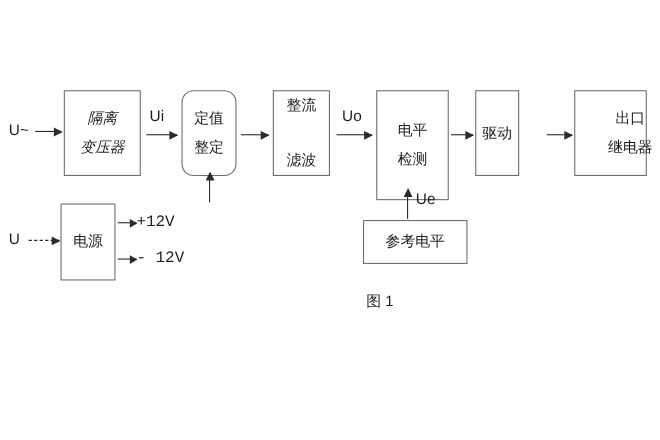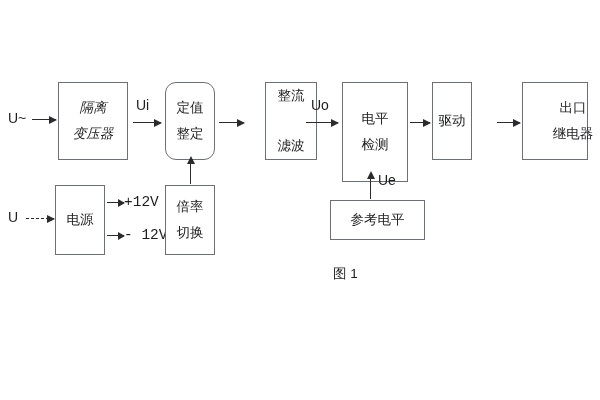--- a/index.html
+++ b/index.html
@@ -116,21 +116,21 @@
   <div class="sig-label" style="left:136px; top:97px;">Ui</div>
   <div class="harrow" style="left:133px; top:122px; width:28px;"></div>
 
   <div class="block" style="left:165px; top:82px; width:50px; height:78px;border-radius:11px;">
     <span class="ln">定值</span>
     <span class="ln">整定</span>
   </div>
 
   <div class="harrow" style="left:219px; top:122px; width:25px;"></div>
 
-  <div class="block" style="left:265px; top:82px; width:52px; height:78px;gap:24px;">
+  <div class="block" style="left:248px; top:82px; width:52px; height:78px;gap:24px;">
     <span class="ln">整流</span>
     <span class="ln">滤波</span>
   </div>
 
   <div class="sig-label" style="left:311px; top:97px;">Uo</div>
   <div class="harrow" style="left:306px; top:122px; width:32px;"></div>
 
   <div class="block" style="left:342px; top:82px; width:66px; height:100px;">
     <span class="ln">电平</span>
     <span class="ln">检测</span>
@@ -155,24 +155,20 @@
   <div class="block single" style="left:55px; top:185px; width:50px; height:70px;">
     <span class="ln">电源</span>
   </div>
 
   <div class="harrow stub" style="left:107px; top:202px; width:17px;"></div>
   <div class="rail-label" style="left:124px; top:194px;">+12V</div>
 
   <div class="harrow stub" style="left:107px; top:235px; width:17px;"></div>
   <div class="rail-label" style="left:124px; top:227px;">- 12V</div>
 
-  <div class="block" style="left:165px; top:185px; width:50px; height:70px;">
-    <span class="ln">倍率</span>
-    <span class="ln">切换</span>
-  </div>
 
   <div class="varrow" style="left:190px; top:163px; height:21px;"></div>
 
   <div class="block single" style="left:330px; top:200px; width:95px; height:40px;">
     <span class="ln">参考电平</span>
   </div>
 
   <div class="varrow" style="left:370px; top:178px; height:21px;"></div>
   <div class="sig-label" style="left:378px; top:172px;">Ue</div>
 

